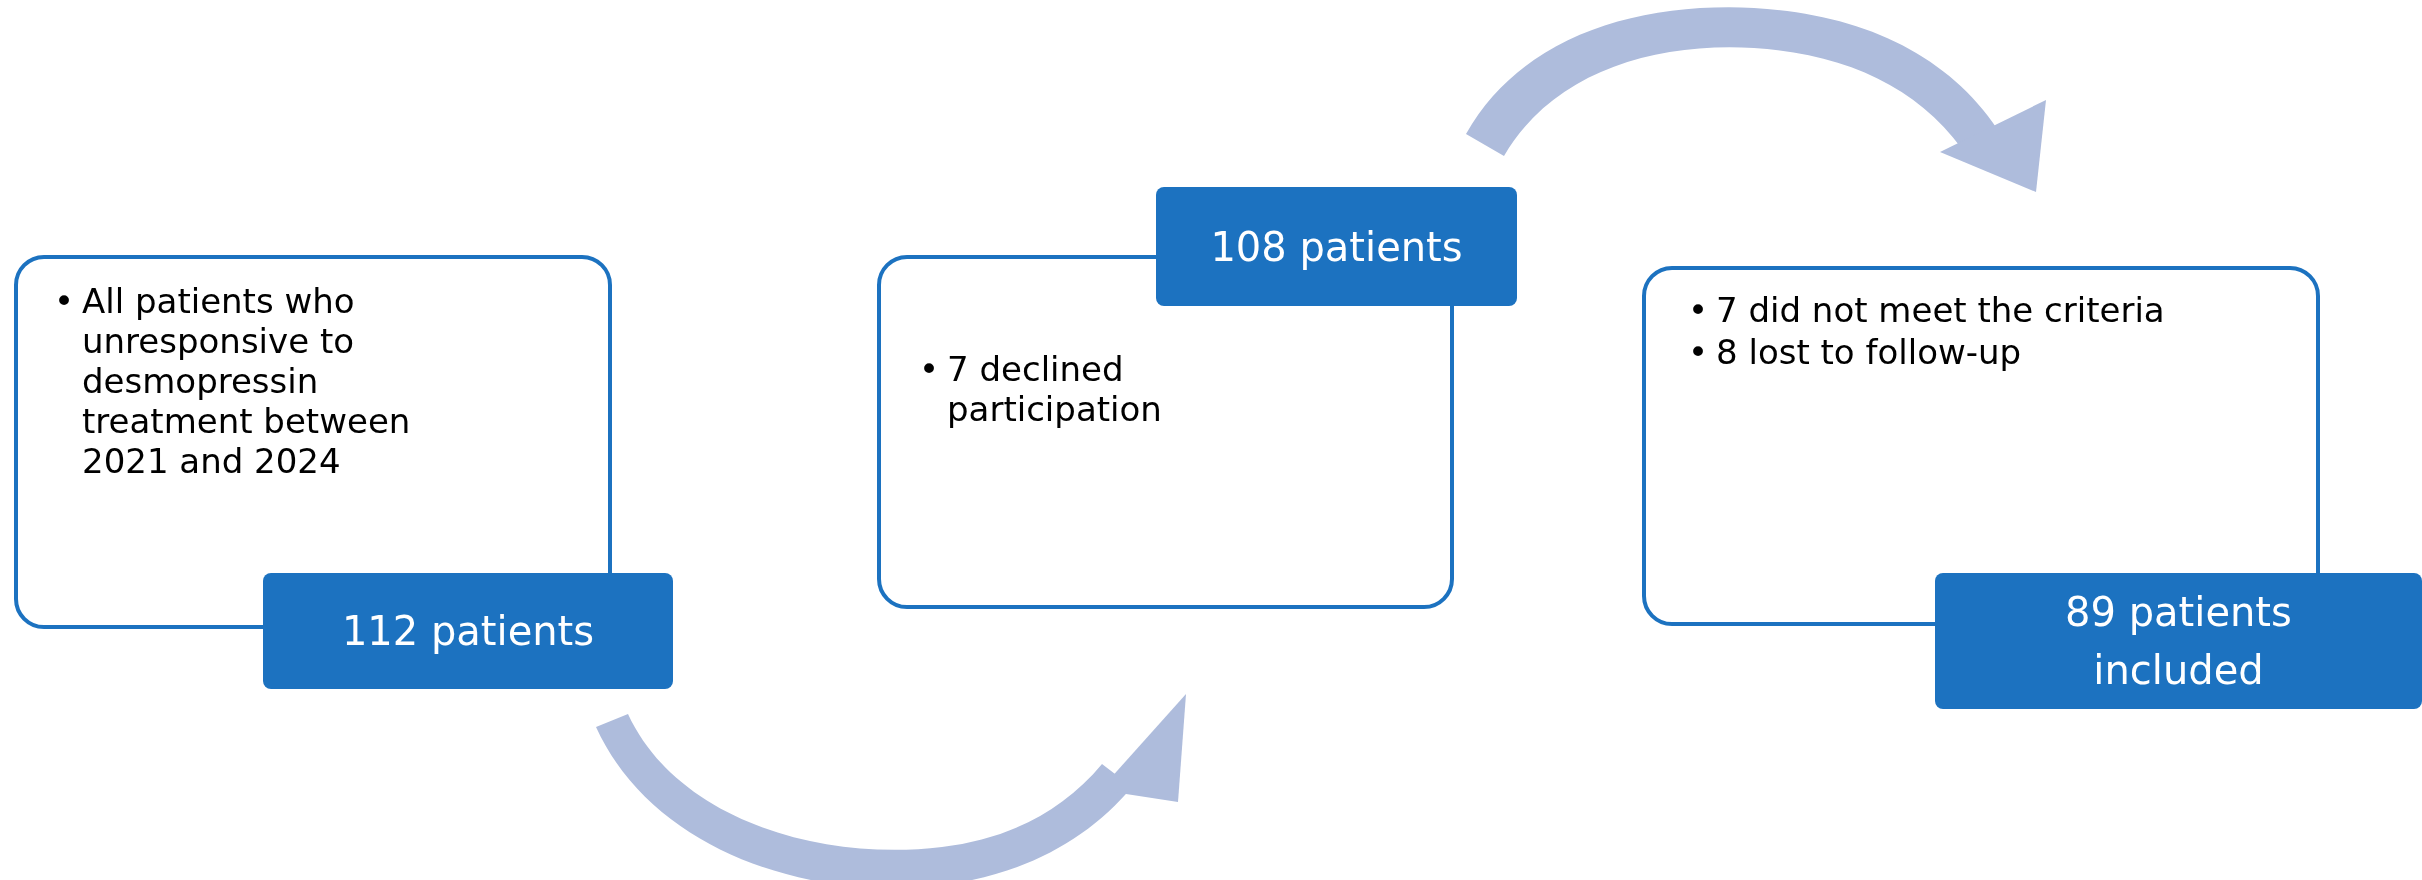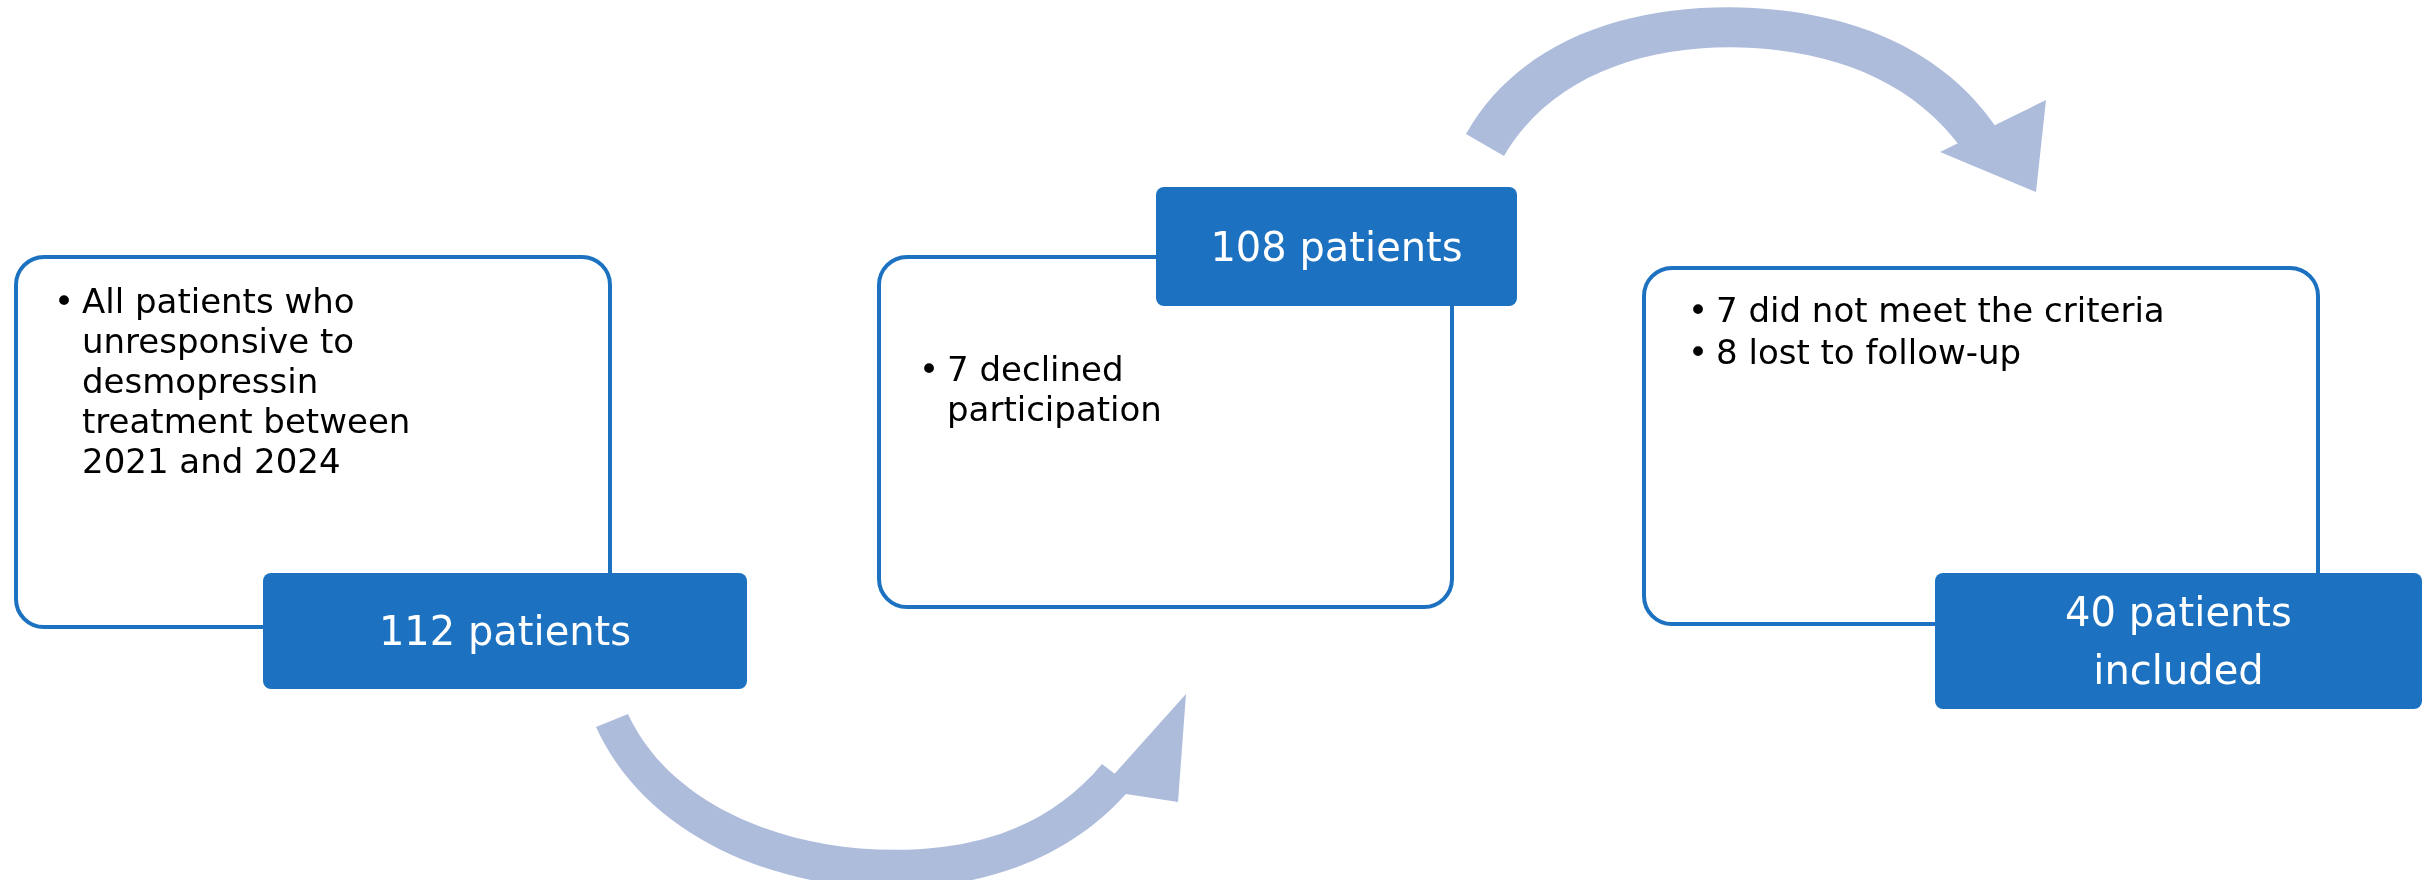--- a/index.html
+++ b/index.html
@@ -105,21 +105,21 @@
     margin-left: 10px;
   }
   .count-badge .line {
     font-size: 40px;
     line-height: 1.45;
     white-space: nowrap;
   }
   #badge-112 {
     left: 253px;
     top: 573px;
-    width: 484px;
+    width: 410px;
     height: 116px;
   }
   #badge-108 {
     left: 1146px;
     top: 187px;
     width: 361px;
     height: 119px;
   }
   #badge-89 {
     left: 1925px;
@@ -206,17 +206,17 @@
         <span>7 did not meet the criteria</span>
       </li>
       <li class="crit-item">
         <span class="bullet">•</span>
         <span>8 lost to follow-up</span>
       </li>
     </ul>
   </div>
 
   <div id="badge-89" class="count-badge">
-    <span class="line">40 patients</span>
+    <span class="line">89 patients</span>
     <span class="line">included</span>
   </div>
 
 </div>
 
 </body></html>

